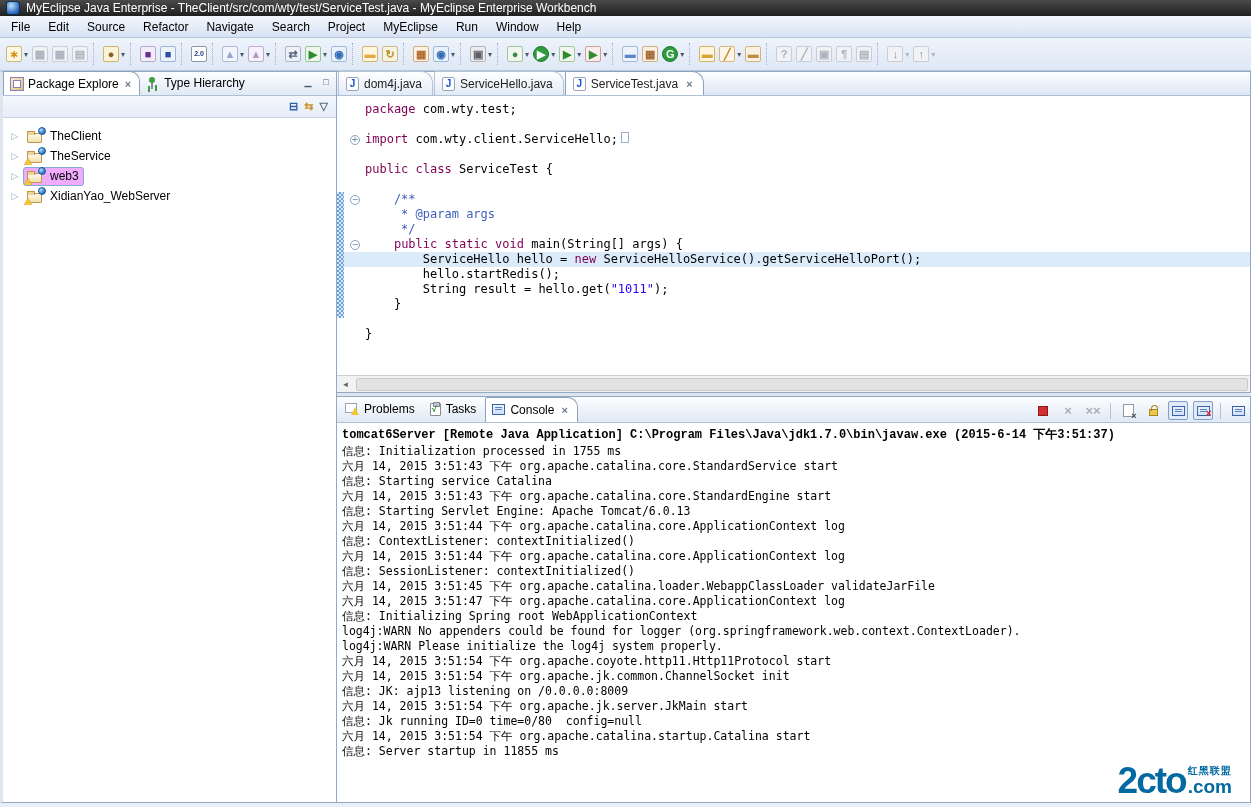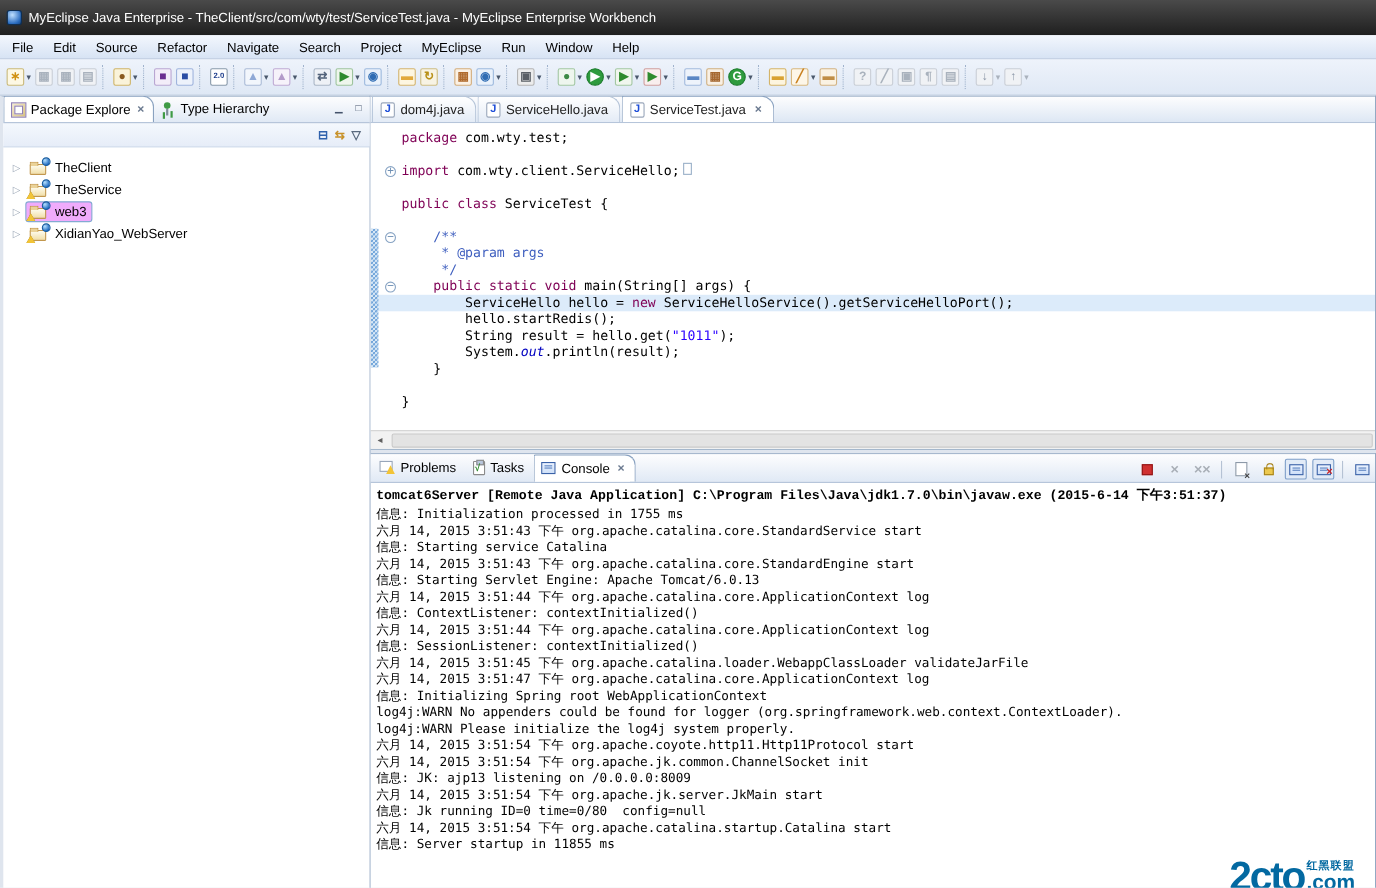--- a/index.html
+++ b/index.html
@@ -1,20 +1,20 @@
 <!DOCTYPE html>
 <html><head>
 <meta charset="utf-8">
 <style>
   * { box-sizing: border-box; margin:0; padding:0; }
   html,body { width:1251px; height:807px; overflow:hidden; }
   body { font-family:"Liberation Sans", sans-serif; font-size:12px; background:#e9eff9; }
 
   
-  .titlebar { height:32px; background:linear-gradient(#4a4a4a,#1f1f1f); color:#fff;
+  .titlebar { height:16px; background:linear-gradient(#4a4a4a,#1f1f1f); color:#fff;
     display:flex; align-items:center; padding:0 6px; gap:6px; }
   .app-icon { width:14px; height:14px; border-radius:3px;
     background:radial-gradient(circle at 35% 30%, #bfe0ff, #2a6cc0 70%, #15447e); border:1px solid #0d2f55; }
   .title-text { font-size:12px; white-space:nowrap; }
 
   
   .menubar { height:22px; background:linear-gradient(#f3f7fd,#d7e3f4); border-bottom:1px solid #b9c8dd;
     display:flex; align-items:center; padding-left:2px; }
   .menu-item { padding:3px 9px; color:#000; cursor:default; }
 
@@ -443,21 +443,20 @@
           <div class="code-line"><span class="fold-col"></span><span class="code-text" style="white-space: pre;"></span></div>
           <div class="code-line"><span class="fold-col"></span><span class="code-text" style="white-space: pre;"><span class="tok-kw">public</span><span class="tok-pl"> </span><span class="tok-kw">class</span><span class="tok-pl"> ServiceTest {</span></span></div>
           <div class="code-line"><span class="fold-col"></span><span class="code-text" style="white-space: pre;"></span></div>
           <div class="code-line"><span class="fold-col"><span class="fold">−</span></span><span class="code-text" style="white-space: pre;"><span class="tok-cm">    /**</span></span></div>
           <div class="code-line"><span class="fold-col"></span><span class="code-text" style="white-space: pre;"><span class="tok-cm">     * @param args</span></span></div>
           <div class="code-line"><span class="fold-col"></span><span class="code-text" style="white-space: pre;"><span class="tok-cm">     */</span></span></div>
           <div class="code-line"><span class="fold-col"><span class="fold">−</span></span><span class="code-text" style="white-space: pre;"><span class="tok-pl">    </span><span class="tok-kw">public static void</span><span class="tok-pl"> main(String[] args) {</span></span></div>
           <div class="code-line hl"><span class="fold-col"></span><span class="code-text" style="white-space: pre;"><span class="tok-pl">        ServiceHello hello = </span><span class="tok-kw">new</span><span class="tok-pl"> ServiceHelloService().getServiceHelloPort();</span></span></div>
           <div class="code-line"><span class="fold-col"></span><span class="code-text" style="white-space: pre;"><span class="tok-pl">        hello.startRedis();</span></span></div>
           <div class="code-line"><span class="fold-col"></span><span class="code-text" style="white-space: pre;"><span class="tok-pl">        String result = hello.get(</span><span class="tok-str">"1011"</span><span class="tok-pl">);</span></span></div>
-          <div class="code-line"><span class="fold-col"></span><span class="code-text" style="white-space: pre;"><span class="tok-pl">        System.</span><span class="tok-fld">out</span><span class="tok-pl">.println(result);</span></span></div>
           <div class="code-line"><span class="fold-col"></span><span class="code-text" style="white-space: pre;"><span class="tok-pl">    }</span></span></div>
           <div class="code-line"><span class="fold-col"></span><span class="code-text" style="white-space: pre;"></span></div>
           <div class="code-line"><span class="fold-col"></span><span class="code-text" style="white-space: pre;"><span class="tok-pl">}</span></span></div>
         </div>
       <div class="editor-hscroll">
         <span class="hs-arrow">◂</span>
         <span class="hs-thumb"></span>
       </div>
     </div>
 

